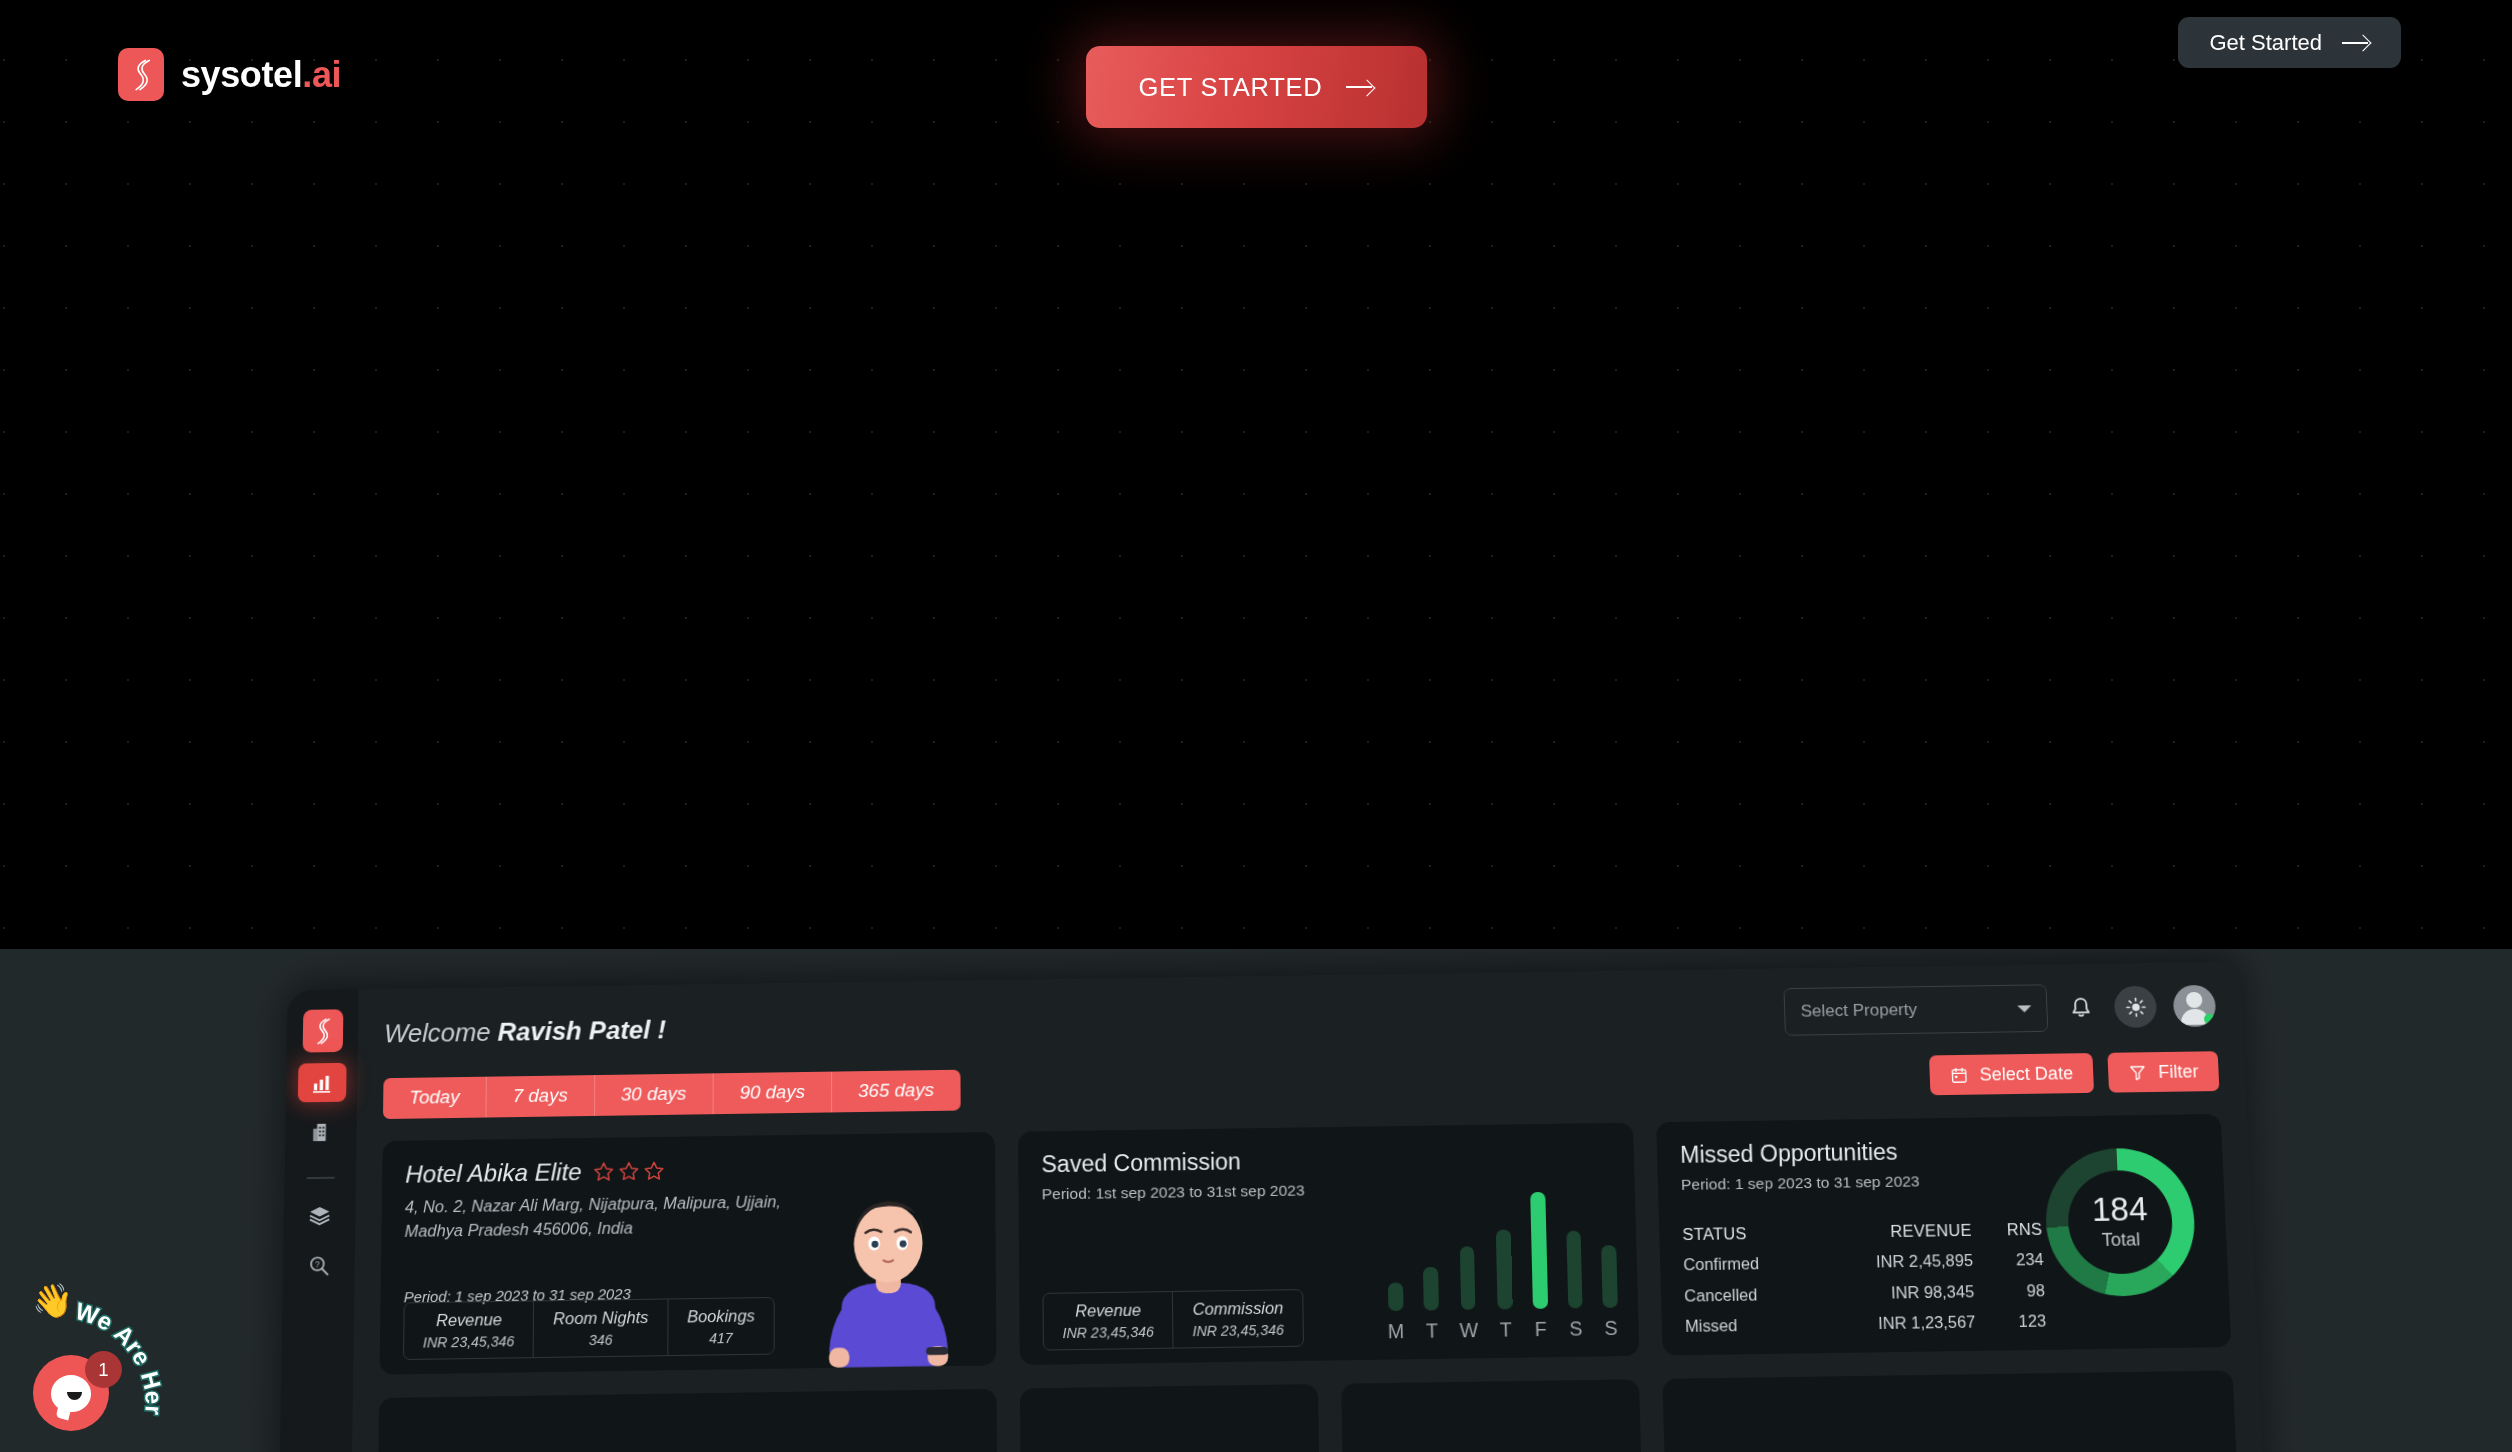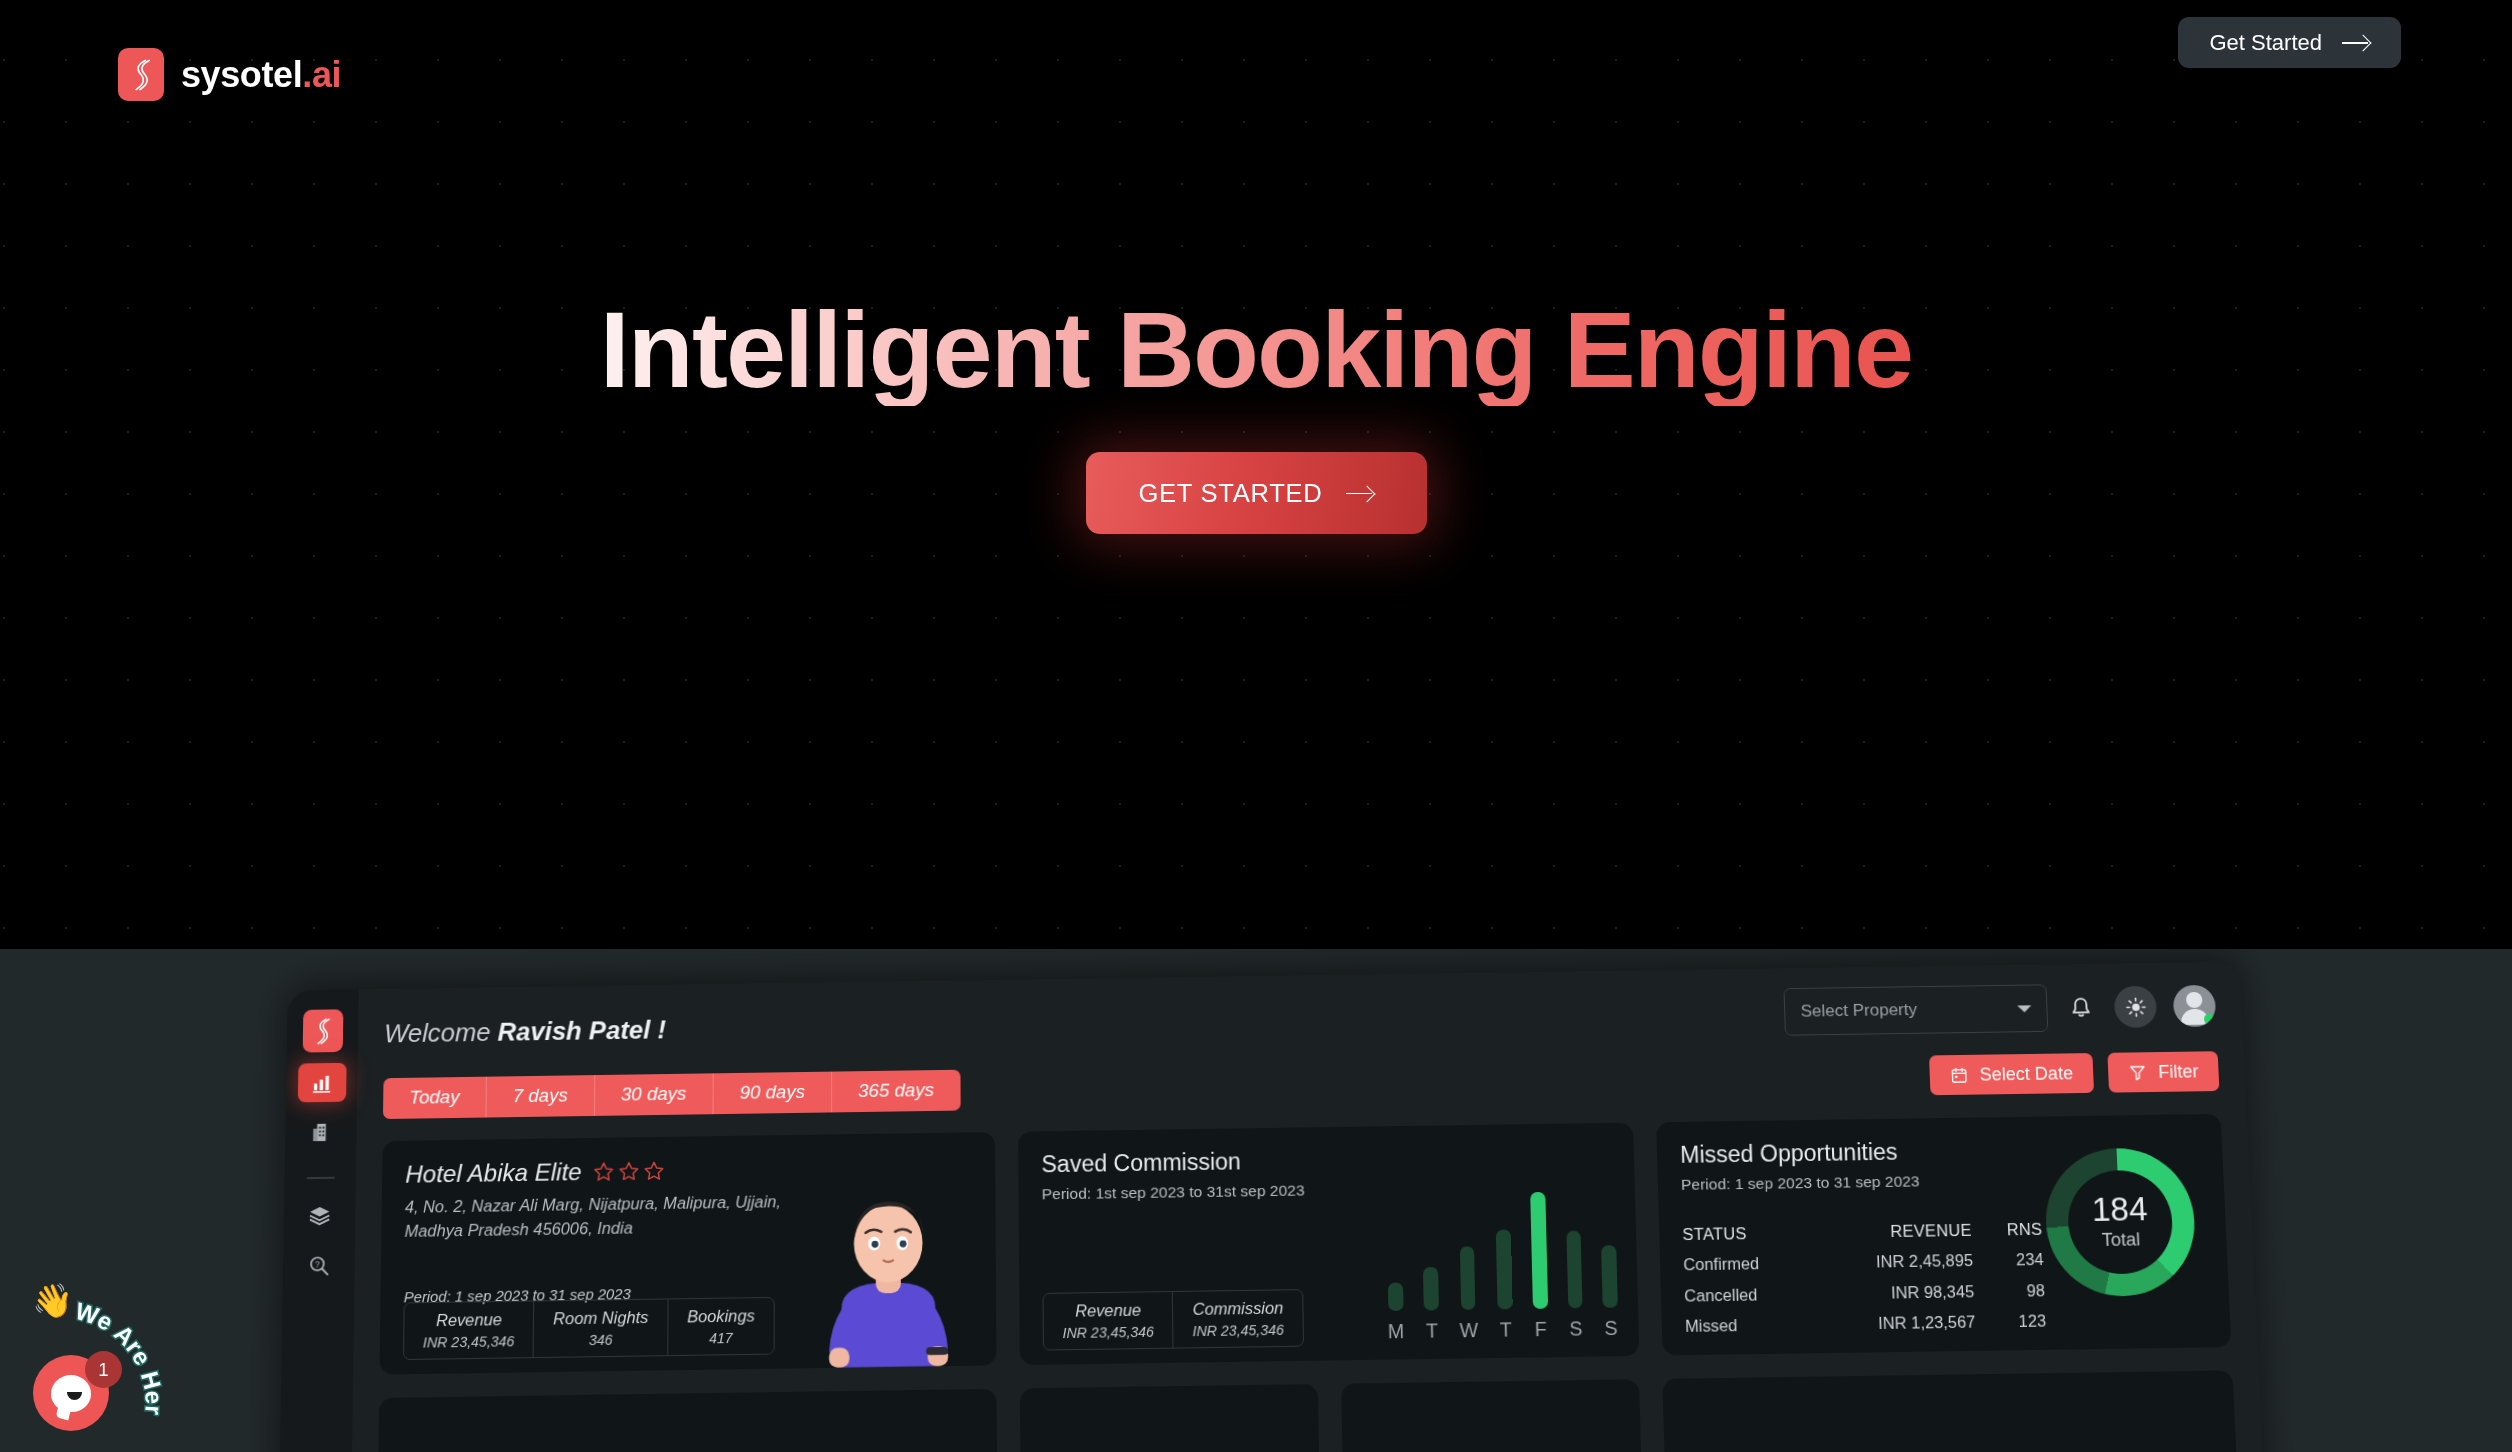--- a/index.html
+++ b/index.html
@@ -231,21 +231,20 @@
   </div>
 
 
   <button class="cta-top">
     <span>Get Started</span>
     <span class="arrow-r"></span>
   </button>
 </div>
 
 <div class="hero">
-  <h1 class="hero-title"><span>Intelligent </span><span>Booking Engine</span></h1>
   <button class="hero-cta">
     <span>GET STARTED</span>
     <span class="arrow-r"></span>
   </button>
 </div>
 
 <div class="slab"></div>
 <div class="dash-wrap">
   <div class="dash">
 

